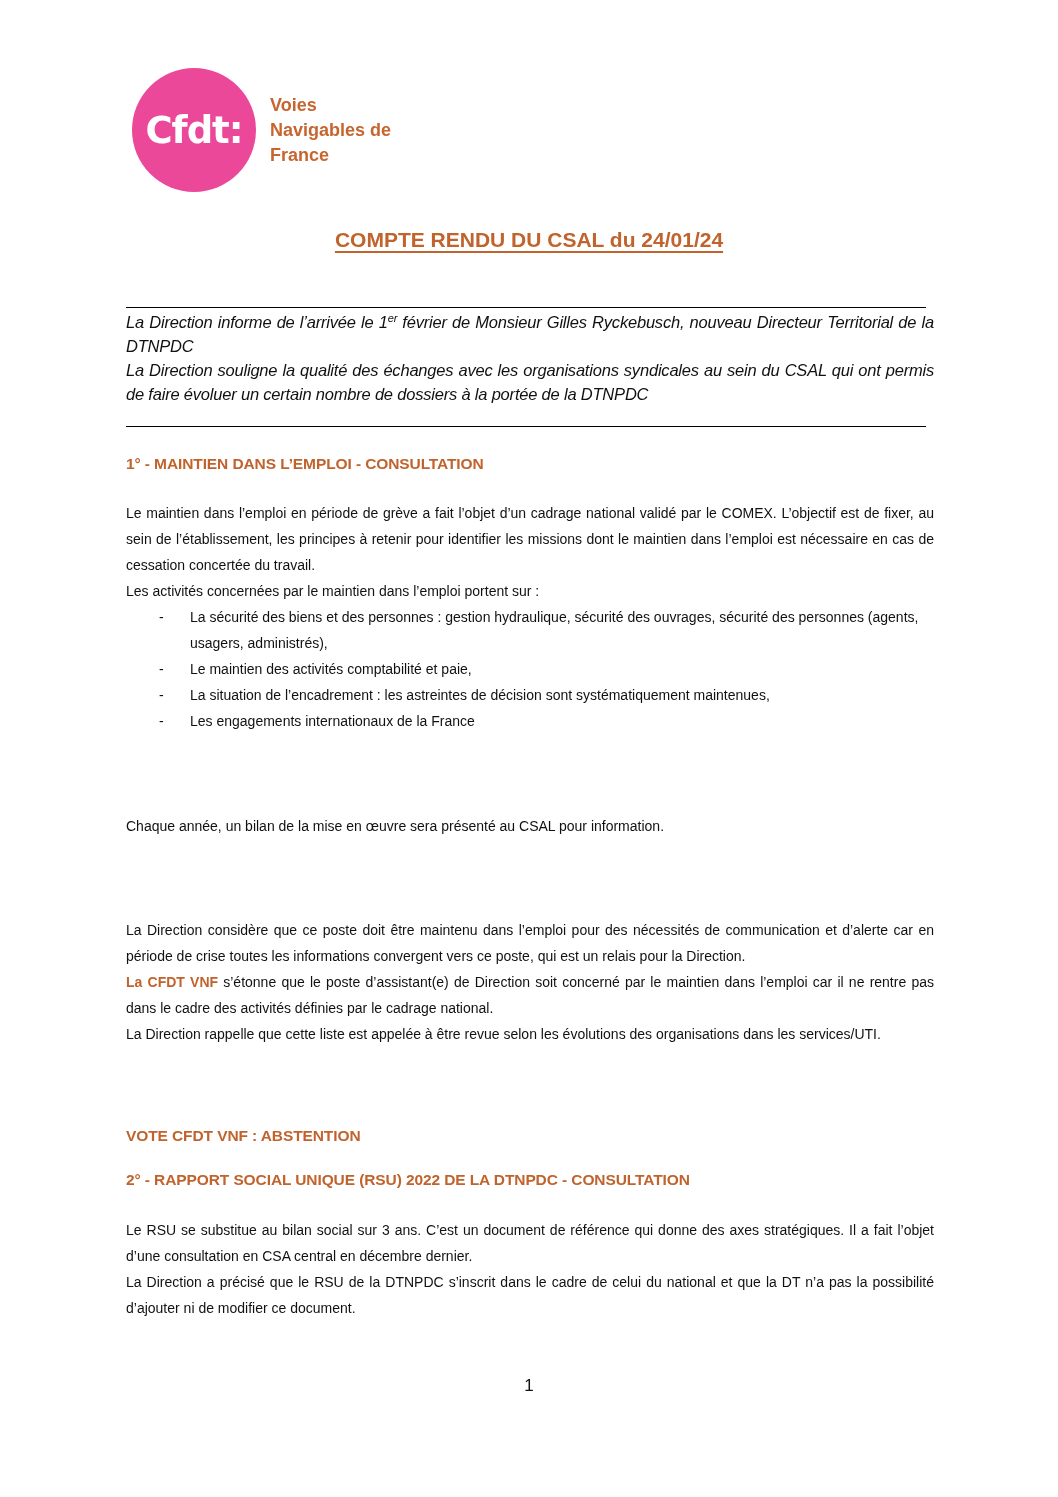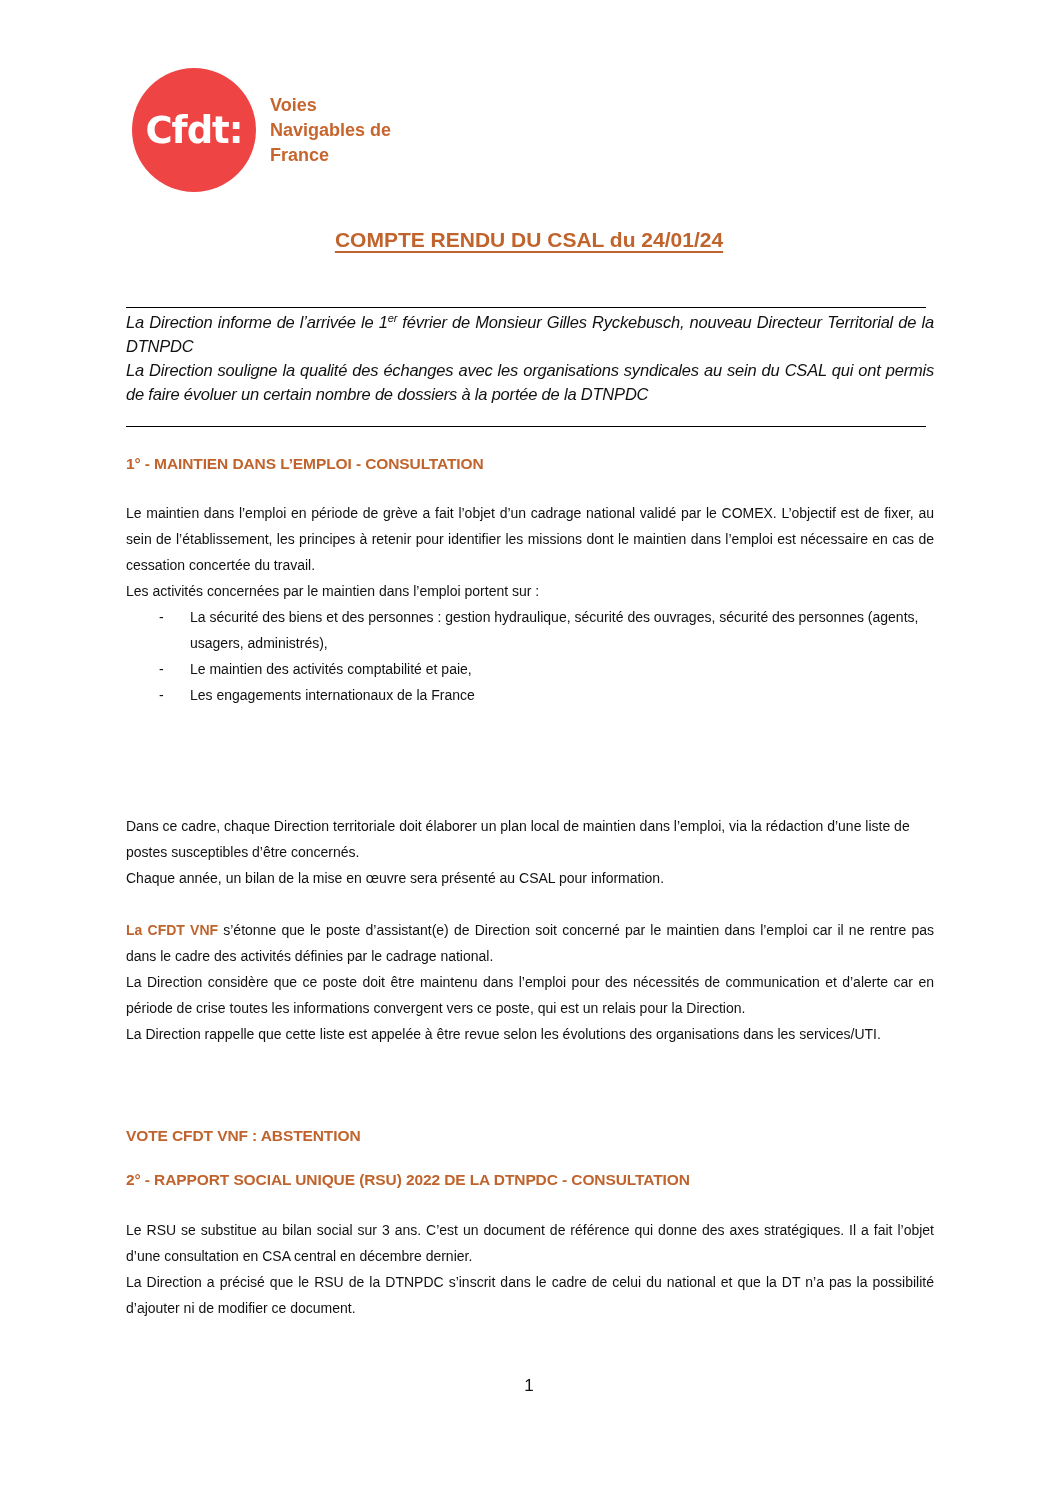--- a/index.html
+++ b/index.html
@@ -2,21 +2,21 @@
 <html><head>
 <meta charset="utf-8">
 <style>
   html, body { margin: 0; padding: 0; background: #ffffff; }
   body { width: 1058px; height: 1497px; position: relative; overflow: hidden;
          font-family: "Liberation Sans", sans-serif; color: #000; }
   .page { position: absolute; left: 0; top: 0; width: 1058px; height: 1497px; }
 
   
   .logo { position: absolute; left: 132px; top: 68px; height: 124px; display: flex; align-items: center; }
-  .logo-circle { width: 124px; height: 124px; border-radius: 50%; background: #ef4444;
+  .logo-circle { width: 124px; height: 124px; border-radius: 50%; background: #ec4899;
                  display: flex; align-items: center; justify-content: center;
                  color: #fff; font-family: "DejaVu Sans", sans-serif; font-weight: bold;
                  font-size: 37px; letter-spacing: -1px; }
   .logo-text { margin-left: 14px; color: #c7652f; font-family: "Liberation Sans", sans-serif;
                font-weight: bold; font-size: 18px; line-height: 25px; }
   .logo-text div { white-space: nowrap; }
 
   
   .title { position: absolute; left: 0; width: 1058px; top: 228px; text-align: center;
            color: #c0632c; font-weight: bold; font-size: 21px; text-decoration: underline;
@@ -69,32 +69,32 @@
   <div class="rule" style="top: 426px;"></div>
 
   <div class="heading" style="top: 455px;">1° - MAINTIEN DANS L’EMPLOI - CONSULTATION</div>
 
   <div class="body-text justify" style="top: 500px;">
     <p>Le maintien dans l’emploi en période de grève a fait l’objet d’un cadrage national validé par le COMEX. L’objectif est de fixer, au sein de l’établissement, les principes à retenir pour identifier les missions dont le maintien dans l’emploi est nécessaire en cas de cessation concertée du travail.</p>
     <p>Les activités concernées par le maintien dans l’emploi portent sur :</p>
     <ul class="bullets" style="text-align:left;">
       <li>La sécurité des biens et des personnes : gestion hydraulique, sécurité des ouvrages, sécurité des personnes (agents, usagers, administrés),</li>
       <li>Le maintien des activités comptabilité et paie,</li>
+      <li>La situation de l’encadrement : les astreintes de décision sont systématiquement maintenues,</li>
       <li>Les engagements internationaux de la France</li>
     </ul>
   </div>
 
   <div class="body-text" style="top: 813px; text-align:left;">
-    <p>Dans ce cadre, chaque Direction territoriale doit élaborer un plan local de maintien dans l’emploi, via la rédaction d’une liste de postes susceptibles d’être concernés.</p>
     <p>Chaque année, un bilan de la mise en œuvre sera présenté au CSAL pour information.</p>
   </div>
 
   <div class="body-text justify" style="top: 917px;">
+    <p>La Direction considère que ce poste doit être maintenu dans l’emploi pour des nécessités de communication et d’alerte car en période de crise toutes les informations convergent vers ce poste, qui est un relais pour la Direction.</p>
     <p><span class="accent">La CFDT VNF</span><span> s’étonne que le poste d’assistant(e) de Direction soit concerné par le maintien dans l’emploi car il ne rentre pas dans le cadre des activités définies par le cadrage national.</span></p>
-    <p>La Direction considère que ce poste doit être maintenu dans l’emploi pour des nécessités de communication et d’alerte car en période de crise toutes les informations convergent vers ce poste, qui est un relais pour la Direction.</p>
     <p>La Direction rappelle que cette liste est appelée à être revue selon les évolutions des organisations dans les services/UTI.</p>
   </div>
 
   <div class="heading" style="top: 1127px;">VOTE CFDT VNF  : ABSTENTION</div>
 
   <div class="heading" style="top: 1171px;">2° - RAPPORT SOCIAL UNIQUE (RSU) 2022 DE LA DTNPDC - CONSULTATION</div>
 
   <div class="body-text justify" style="top: 1217px;">
     <p>Le RSU se substitue au bilan social sur 3 ans. C’est un document de référence qui donne des axes stratégiques. Il a fait l’objet d’une consultation en CSA central en décembre dernier.</p>
     <p>La Direction a précisé que le RSU de la DTNPDC s’inscrit dans le cadre de celui du national et que la DT n’a pas la possibilité d’ajouter ni de modifier ce document.</p>

